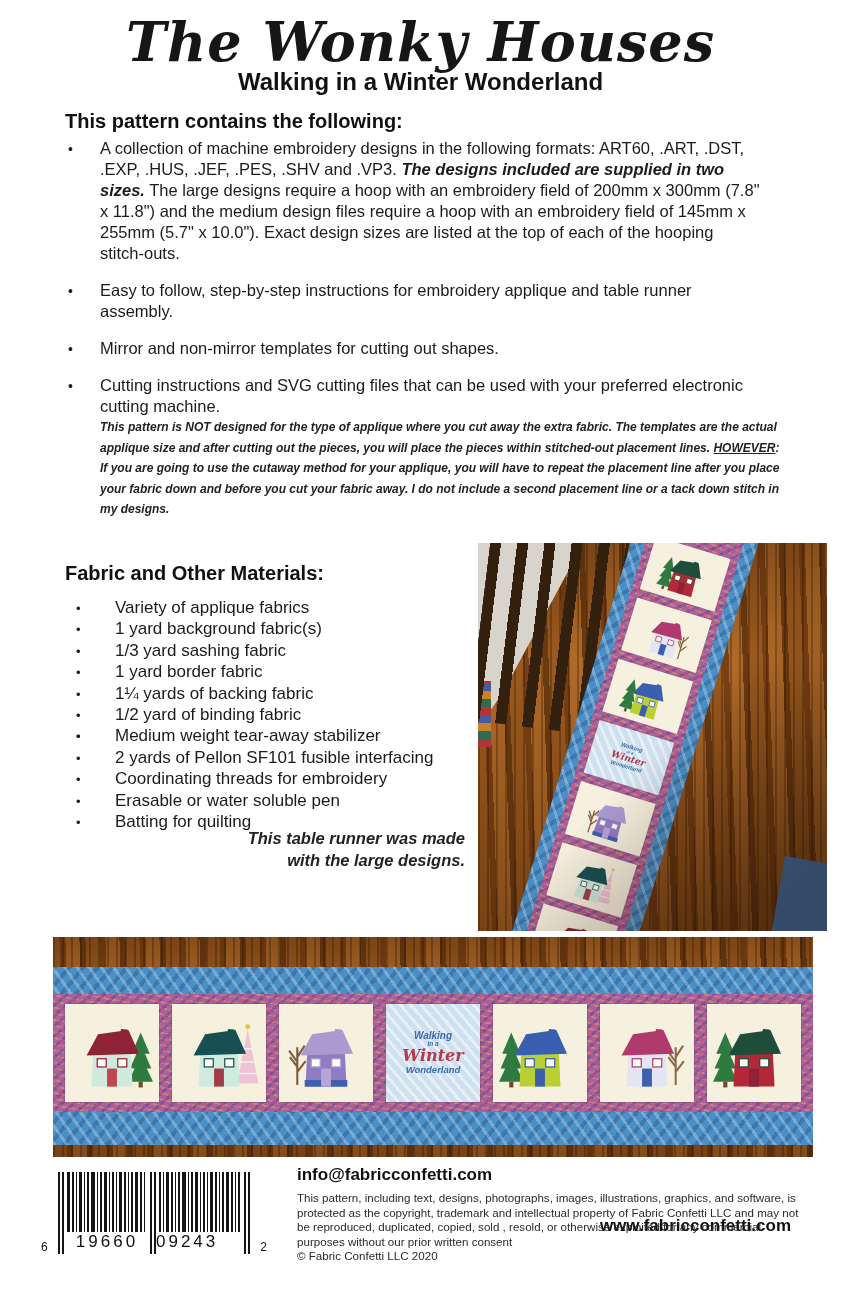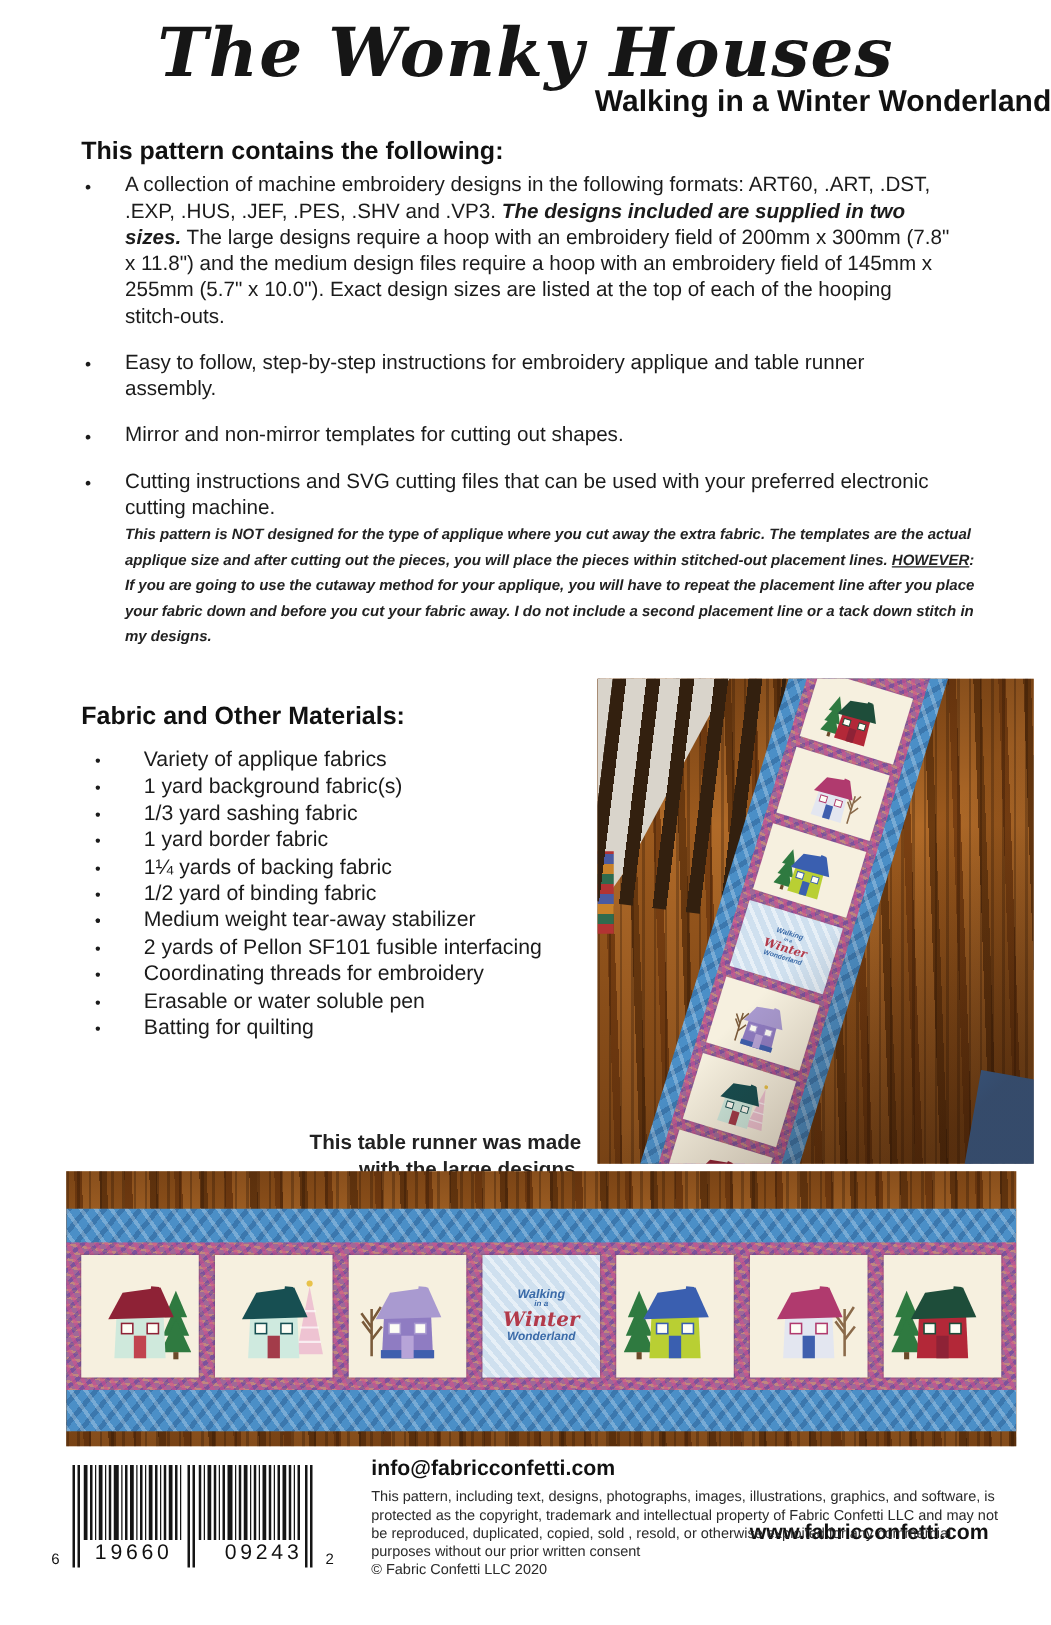--- a/index.html
+++ b/index.html
@@ -2,42 +2,42 @@
 <html><head>
 <meta charset="utf-8">
 <style>
   html,body{margin:0;padding:0;background:#ffffff;}
   #page{position:relative;width:841px;height:1300px;background:#ffffff;overflow:hidden;
         font-family:"Liberation Sans",sans-serif;color:#1b1b1b;}
 
   .title{position:absolute;top:10px;left:0;right:0;text-align:center;
          font-family:"DejaVu Serif",serif;font-style:italic;font-weight:bold;
          font-size:54px;letter-spacing:1px;color:#161616;}
-  .subtitle{position:absolute;top:68px;left:0;right:0;text-align:right;
+  .subtitle{position:absolute;top:68px;left:0;right:0;text-align:center;
             font-weight:bold;font-size:24px;color:#111;}
 
   .sec-heading{position:absolute;font-weight:bold;font-size:20px;color:#111;}
   .h1pos{left:65px;top:110px;}
   .h2pos{left:65px;top:562px;}
 
   .bullets{position:absolute;left:65px;top:138px;width:695px;}
   .b-item{position:relative;padding-left:35px;margin-bottom:16px;
           font-size:16.5px;line-height:21px;}
   .b-dot{position:absolute;left:3px;top:1px;font-size:14px;}
   .bi{font-weight:bold;font-style:italic;}
   .disclaimer{padding-left:35px;width:690px;font-style:italic;font-weight:bold;
               font-size:12px;line-height:20.5px;color:#222;}
   .ul{text-decoration:underline;}
 
   .materials{position:absolute;left:72px;top:597px;width:420px;}
   .m-item{position:relative;padding-left:43px;font-size:17px;line-height:21.4px;}
   .m-bullet{position:absolute;left:4px;top:1px;font-size:13px;}
 
-  .caption{position:absolute;left:180px;top:903px;width:285px;text-align:right;
-           font-weight:bold;font-size:16.5px;line-height:22px;color:#222;}
+  .caption{position:absolute;left:180px;top:827px;width:285px;text-align:right;
+           font-weight:bold;font-style:italic;font-size:16.5px;line-height:22px;color:#222;}
 
   
   .woodbg{background:
       repeating-linear-gradient(90deg, rgba(30,12,2,.28) 0 2px, rgba(0,0,0,0) 2px 9px),
       linear-gradient(180deg, rgba(60,28,6,.35), rgba(0,0,0,0) 30%, rgba(60,28,6,.38)),
       repeating-linear-gradient(88deg,#9c5a1e 0 14px,#7a4012 14px 20px,#b06a28 20px 34px,#6b3a10 34px 40px); padding-left: 36px;}
   .batik{background:
       repeating-linear-gradient(55deg, rgba(255,255,255,.25) 0 3px, rgba(0,0,0,0) 3px 10px),
       repeating-linear-gradient(-50deg, rgba(18,58,108,.28) 0 4px, rgba(0,0,0,0) 4px 11px),
       #4b8fc7;}
@@ -86,21 +86,21 @@
   .tb4{font-size:9.5px;}
   .small-t{transform:scale(.58);}
 
   
   .barcode{position:absolute;left:58px;top:1172px;width:192px;height:84px;}
   .bar{position:absolute;top:0;background:#151515;}
   .bar.short{height:60px;}
   .bar.tall{height:82px;}
   .bc-n{position:absolute;font-size:17px;color:#111;}
   .bc-g1{left:8px;top:60px;width:82px;text-align:center;letter-spacing:3px;}
-  .bc-g2{left:98px;top:60px;width:86px;text-align:right;letter-spacing:3px;}
+  .bc-g2{left:98px;top:60px;width:86px;text-align:left;letter-spacing:3px;}
   .bc-left{left:-17px;top:68px;font-size:12px;}
   .bc-right{right:-17px;top:68px;font-size:12px;}
 
   .email{position:absolute;left:297px;top:1165px;font-weight:bold;font-size:17px;color:#111;}
   .website{position:absolute;right:50px;top:1216px;font-weight:bold;font-size:17px;color:#111;}
   .legal{position:absolute;left:297px;top:1191px;width:512px;
          font-size:11.6px;line-height:14.6px;color:#2a2a2a;}
 </style>
 </head>
 <body>

